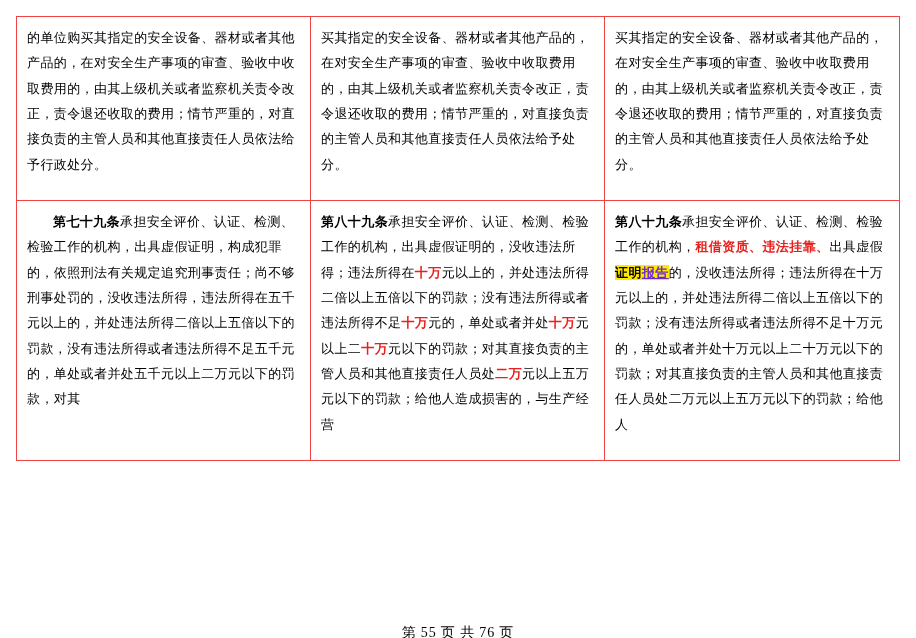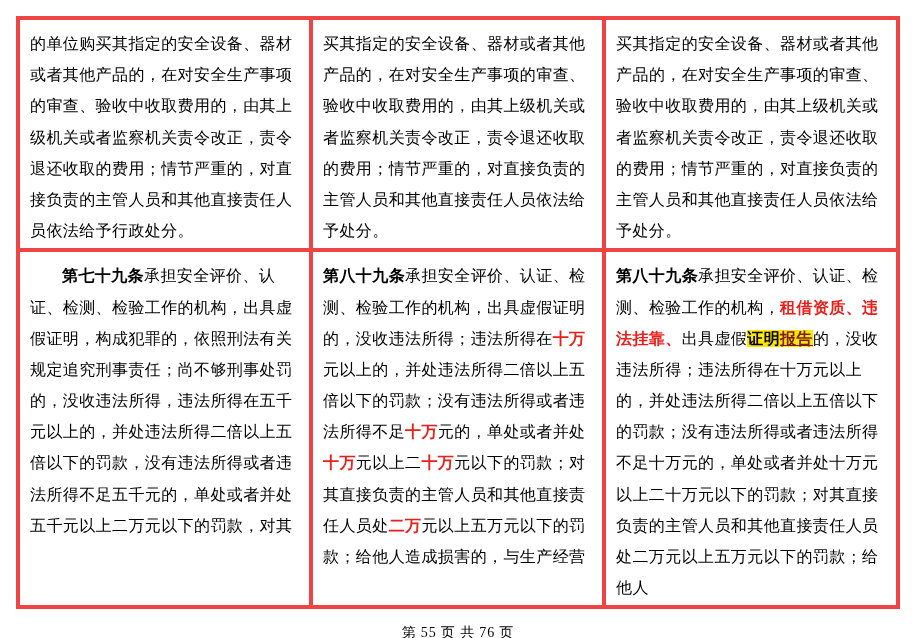--- a/index.html
+++ b/index.html
@@ -20,37 +20,37 @@
     height: 638px;
     box-sizing: border-box;
   }
   table.doc-table {
     border-collapse: collapse;
     width: 884px;
     margin: 16px auto 0 auto;
     table-layout: fixed;
   }
   table.doc-table td {
-    border: 4px solid #ef4444;
+    border: 1px solid #ef4444;
     vertical-align: top;
-    padding: 8px 10px 2px 10px;
-    font-size: 16px;
+    padding: 8px 10px 23px 10px;
+    font-size: 13px;
     line-height: 1.95;
     letter-spacing: 0.4px;
     word-break: break-all;
   }
   .col1 { width: 33.3%; }
   .col2 { width: 33.3%; }
   .col3 { width: 33.4%; }
 
   .indent { text-indent: 2em; }
   .bold { font-weight: bold; }
   .red { color: #e8201c; font-weight: bold; }
   .hl { background: #ffe800; color: #000000; font-weight: bold; }
-  .hl-red { background: #ffe800; color: #7f1d1d; font-weight: bold; text-decoration: underline; }
+  .hl-red { background: #ffe800; color: #6d28d9; font-weight: bold; text-decoration: underline; }
 
   .para { margin: 0; }
 
   .footer {
     position: absolute;
     left: 0;
     right: 0;
     bottom: 12px;
     text-align: center;
     font-size: 14px;

